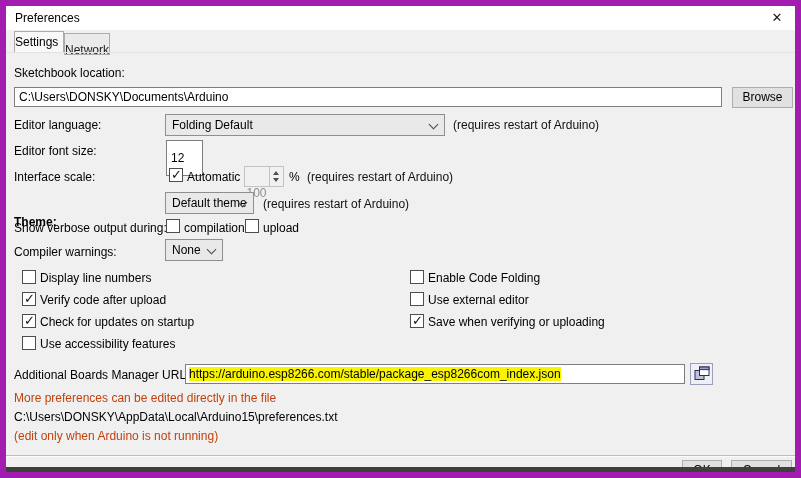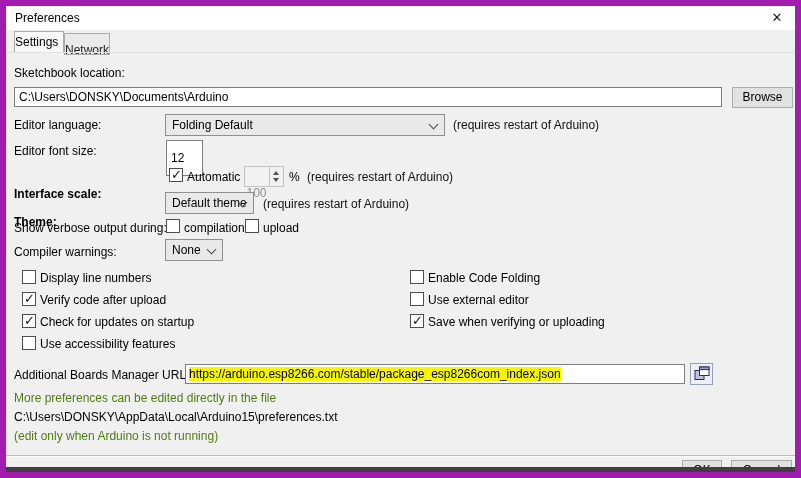--- a/index.html
+++ b/index.html
@@ -28,21 +28,21 @@
   .spin .val{position:absolute;left:0;right:15px;top:19px;text-align:center;}
   .spin .arrows{position:absolute;right:0;top:0;bottom:0;width:13px;border-left:1px solid #c3c3c3;}
   .arr{position:absolute;left:3px;width:0;height:0;border-left:3px solid transparent;border-right:3px solid transparent;}
   .arr.up{top:4px;border-bottom:4px solid #4f4f4f;}
   .arr.dn{bottom:4px;border-top:4px solid #4f4f4f;}
   .btn{position:absolute;box-sizing:border-box;background:#e1e1e1;border:1px solid #adadad;
        text-align:center;padding-top:2px;cursor:default;white-space:nowrap;}
   .urlbox{position:absolute;box-sizing:border-box;background:#fff;border:1px solid #7e7e7e;
           padding:2px 3px;white-space:nowrap;overflow:hidden;}
   .iconbtn{position:absolute;box-sizing:border-box;border:1px solid #9aa0b8;background:#eef0f6;padding:2px 0 0 3px;}
-  .graynote{position:absolute;color:#4d7c0f;white-space:nowrap;}
+  .graynote{position:absolute;color:#c2410c;white-space:nowrap;}
   .pathtxt{position:absolute;color:#000;white-space:nowrap;}
   .divider{position:absolute;left:0;top:449px;width:100%;height:1px;background:#bdbdbd;}
   .divider2{position:absolute;left:0;top:450px;width:100%;height:1px;background:#fbfbfb;}
   .darkstrip{position:absolute;left:0;bottom:0;width:100%;height:5px;background:#3f3f3f;}
 </style>
 </head>
 <body>
 
 <div class="dlg">
 
@@ -62,21 +62,21 @@
   <span class="lbl" style="left:8px;top:112px;">Editor language:</span>
   <div class="combo" style="left:159px;top:108px;width:280px;height:22px;">
     <span>Folding Default</span>
     <span class="chev"></span>
   </div>
   <span class="note" style="left:447px;top:112px;">(requires restart of Arduino)</span>
 
   <span class="lbl" style="left:8px;top:138px;">Editor font size:</span>
   <input class="tb" style="left: 160px; top: 134px; width: 37px; height: 36px;" value="12">
 
-  <span class="lbl" style="left:8px;top:181px;font-weight:bold;">Interface scale:</span>
+  <span class="lbl" style="left:8px;top:164px;">Interface scale:</span>
   <span class="cb checked" style="left:163px;top:162px;"></span>
   <span class="lbl" style="left:181px;top:164px;">Automatic</span>
   <div class="spin" style="left:238px;top:160px;width:40px;height:21px;">
     <span class="val">100</span>
     <span class="arrows">
       <span class="arr up"></span>
       <span class="arr dn"></span>
     </span>
   </div>
   <span class="lbl" style="left:283px;top:164px;">%</span>

